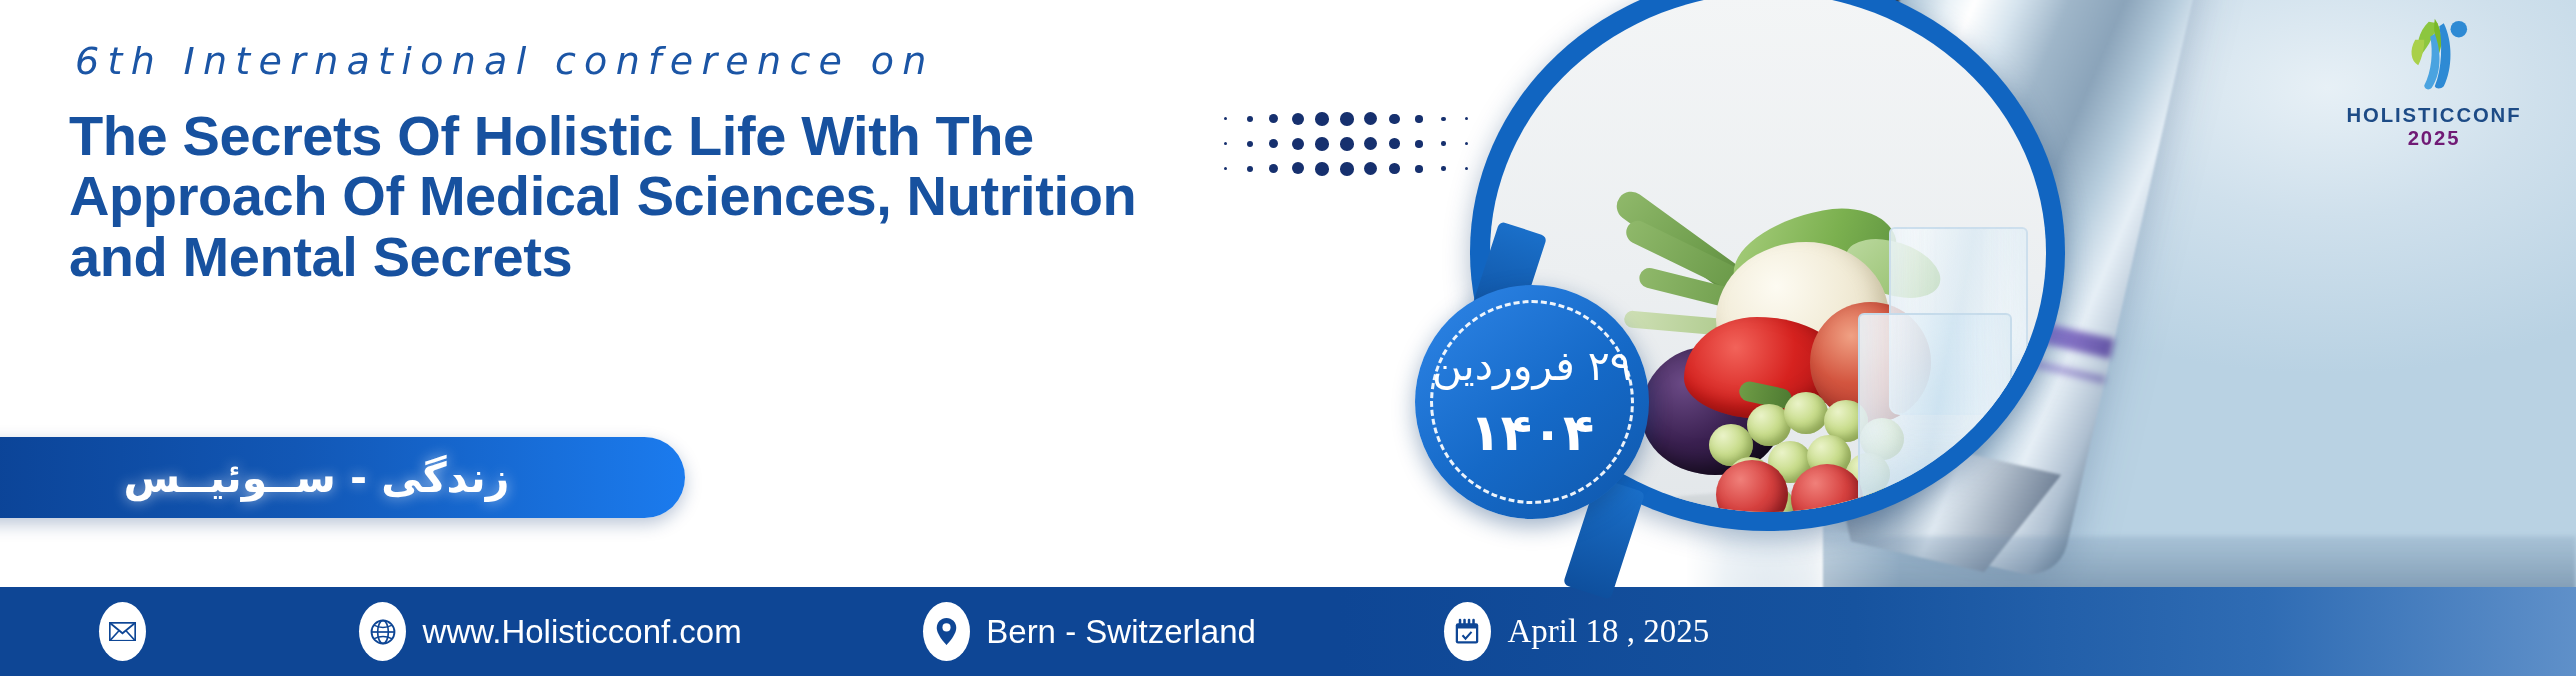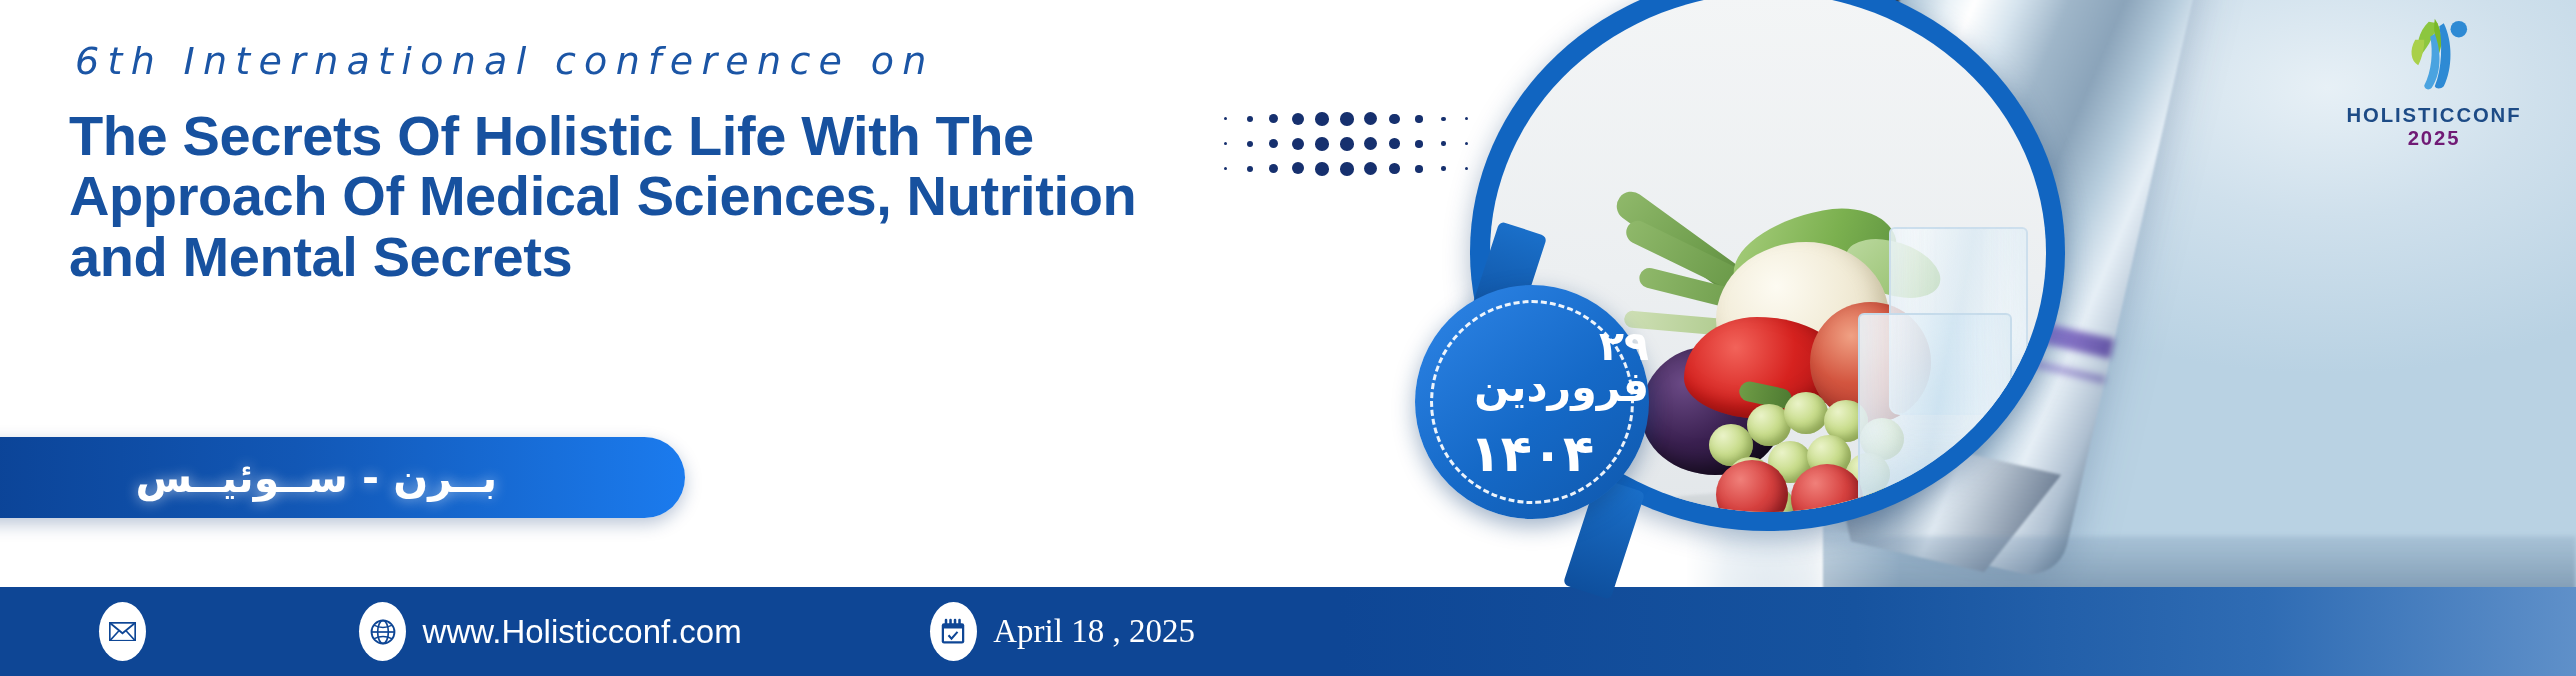--- a/index.html
+++ b/index.html
@@ -217,21 +217,21 @@
     display:flex;flex-direction:column;align-items:center;justify-content:center;
     z-index:6;
   }
   .date-badge::before{
     content:"";position:absolute;
     left:15px;top:15px;right:15px;bottom:15px;
     border-radius:50%;
     border:3.8px dashed rgba(255,255,255,.92);
   }
   .badge-day{
-    color:#ffffff; font-size:41px; font-weight:bold;
+    color:#ffffff; font-size:41px; font-weight:normal;
     direction:rtl; line-height:1; margin-bottom:20px;
     font-family:"DejaVu Sans", sans-serif;
   }
   .badge-year{
     color:#ffffff; font-size:51px; font-weight:bold;
     direction:rtl; line-height:1;
     font-family:"DejaVu Sans", sans-serif;
   }
   
   .ribbon{
@@ -443,21 +443,21 @@
   <div class="kicker">6th International conference on</div>
 
   <div class="title">
     <span>The Secrets Of Holistic Life With The</span>
     <span>Approach Of Medical Sciences, Nutrition</span>
     <span>and Mental Secrets</span>
   </div>
 
 
   <div class="pill">
-    <span>بــرن - ســوئیــس</span>
+    <span>زندگی - ســوئیــس</span>
   </div>
 
   <div class="logo">
     <div class="logo-mark">
       <svg width="188" height="89" viewBox="0 0 250 118">
         <path d="M118 14 C104 28 100 46 108 58 C118 46 126 30 130 16 Z" fill="#8cc63f"></path>
         <path d="M100 38 C92 52 94 66 104 72 C110 60 112 48 112 38 Z" fill="#a9d04a"></path>
         <path d="M126 10 C136 24 138 44 130 60 C126 44 124 26 126 10 Z" fill="#7ab929"></path>
         <path d="M138 16 C150 40 150 76 138 100 C134 104 128 104 126 100 C136 76 136 42 132 20 Z" fill="#2e8ad4"></path>
         <path d="M126 30 C136 56 134 84 122 102 C118 106 112 104 112 99 C122 80 124 54 120 34 Z" fill="#4aa3e0"></path>
@@ -486,20 +486,29 @@
           <circle cx="17" cy="17" r="15" fill="none" stroke="#0e4695" stroke-width="2.4"></circle>
           <ellipse cx="17" cy="17" rx="7" ry="15" fill="none" stroke="#0e4695" stroke-width="2.2"></ellipse>
           <line x1="2" y1="17" x2="32" y2="17" stroke="#0e4695" stroke-width="2.2"></line>
           <path d="M5 8 Q17 14 29 8" fill="none" stroke="#0e4695" stroke-width="2"></path>
           <path d="M5 26 Q17 20 29 26" fill="none" stroke="#0e4695" stroke-width="2"></path>
         </svg>
       </span>
       <span>www.Holisticconf.com</span>
     </div>
 
+    <div class="f-item i3">
+      <span class="f-ico">
+        <svg width="21" height="29" viewBox="0 0 28 38">
+          <path d="M14 1 C6.8 1 1 6.8 1 14 C1 24 14 37 14 37 C14 37 27 24 27 14 C27 6.8 21.2 1 14 1 Z" fill="#0e4695"></path>
+          <circle cx="14" cy="13.5" r="5.4" fill="#ffffff"></circle>
+        </svg>
+      </span>
+      <span>Bern - Switzerland</span>
+    </div>
 
     <div class="f-item i4">
       <span class="f-ico">
         <svg width="26" height="27" viewBox="0 0 34 36">
           <rect x="2" y="7" width="30" height="27" rx="3" fill="#0e4695"></rect>
           <rect x="5" y="14" width="24" height="17" fill="#ffffff"></rect>
           <rect x="6" y="1" width="3.4" height="8" rx="1.6" fill="#0e4695"></rect>
           <rect x="12" y="1" width="3.4" height="8" rx="1.6" fill="#0e4695"></rect>
           <rect x="18" y="1" width="3.4" height="8" rx="1.6" fill="#0e4695"></rect>
           <rect x="24" y="1" width="3.4" height="8" rx="1.6" fill="#0e4695"></rect>

